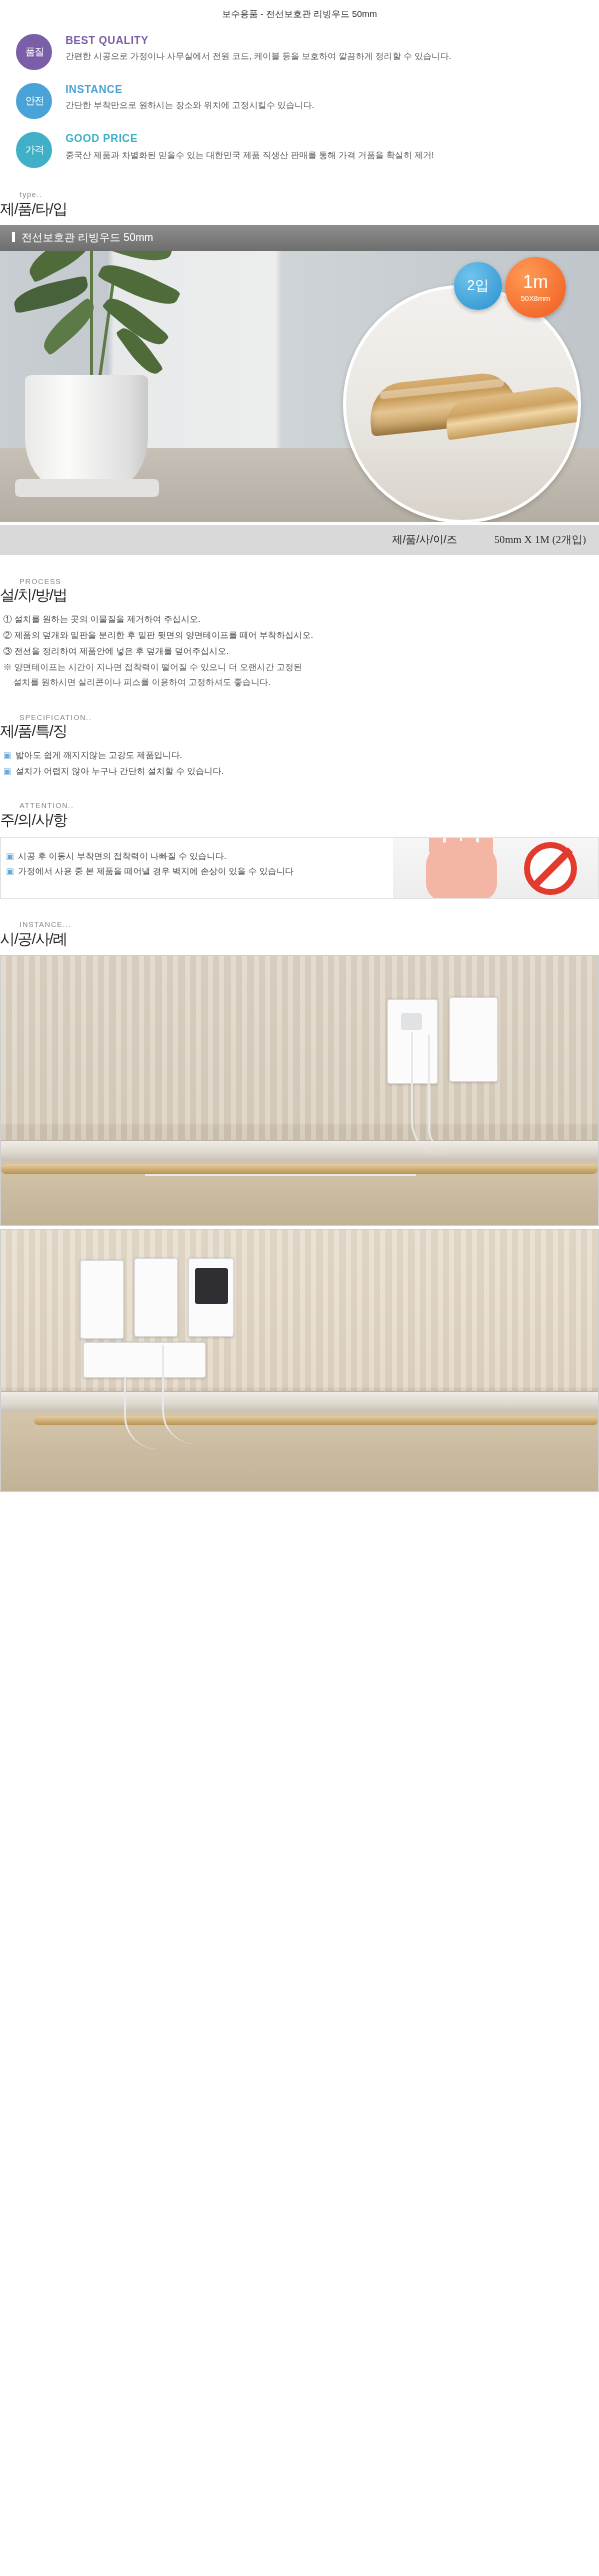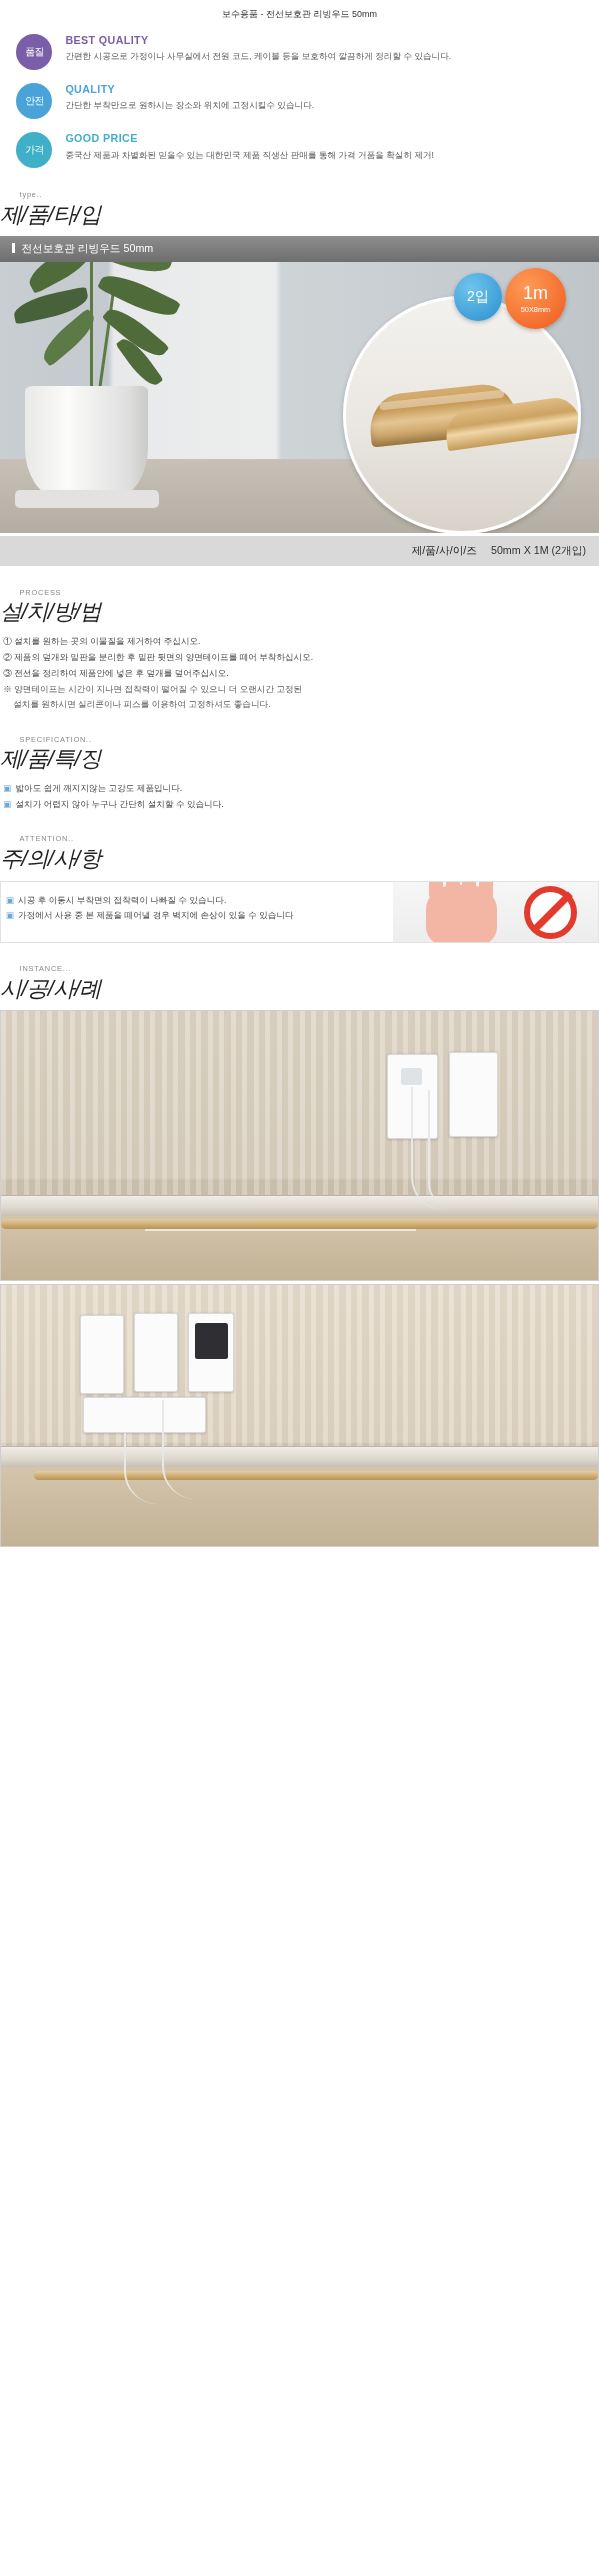--- a/index.html
+++ b/index.html
@@ -69,26 +69,25 @@
     margin-top: 21.3px;
   }
   .sec-kicker {
     font-size: 7.4px;
     color: #888;
     letter-spacing: 0.8px;
     margin-left: 1.6px;
     padding-left: 18px;
   }
   .sec-title {
-    font-size: 22px;
+    font-size: 15px;
     color: #222;
     font-weight: normal;
     letter-spacing: -0.8px;
     margin: 0.8px 0 6.6px 0;
-    font-style: italic;
   }
 
   
   .name-bar {
     background: linear-gradient(to bottom, #8d8d8d, #6e6e6e);
     color: #fff;
     font-size: 10.7px;
     padding: 5.7px 8.2px 5.7px 11.5px;
     position: relative;
   }
@@ -212,21 +211,21 @@
   
   .size-bar {
     background: #d9d9d9;
     padding: 8.2px 13px;
     text-align: right;
     font-size: 10.7px;
     color: #333;
     margin-top: 3.3px;
   }
   .size-bar .lbl { color: #222; }
-  .size-bar .val { margin-left: 11px; }
+  .size-bar .val { margin-left: 34px; font-family: Liberation Serif, serif; }
 
   
   .list {
     font-size: 8.6px;
     color: #444;
     line-height: 1.85;
     padding-left: 3.3px;
   }
   .list .note { color: #555; }
   .list .indent { display: block; padding-left: 9.9px; }
@@ -347,21 +346,21 @@
       <div class="badge b1">품질</div>
       <div class="feature-text">
         <div class="feature-title">BEST QUALITY</div>
         <div class="feature-desc">간편한 시공으로 가정이나 사무실에서 전원 코드, 케이블 등을 보호하여 깔끔하게 정리할 수 있습니다.</div>
       </div>
     </div>
 
     <div class="feature-row f2">
       <div class="badge b2">안전</div>
       <div class="feature-text">
-        <div class="feature-title">QUALITY</div>
+        <div class="feature-title">INSTANCE</div>
         <div class="feature-desc">간단한 부착만으로 원하시는 장소와 위치에 고정시킬수 있습니다.</div>
       </div>
     </div>
 
     <div class="feature-row f3">
       <div class="badge b3">가격</div>
       <div class="feature-text">
         <div class="feature-title">GOOD PRICE</div>
         <div class="feature-desc">중국산 제품과 차별화된 믿을수 있는 대한민국 제품 직생산 판매를 통해 가격 거품을 확실히 제거!</div>
       </div>

